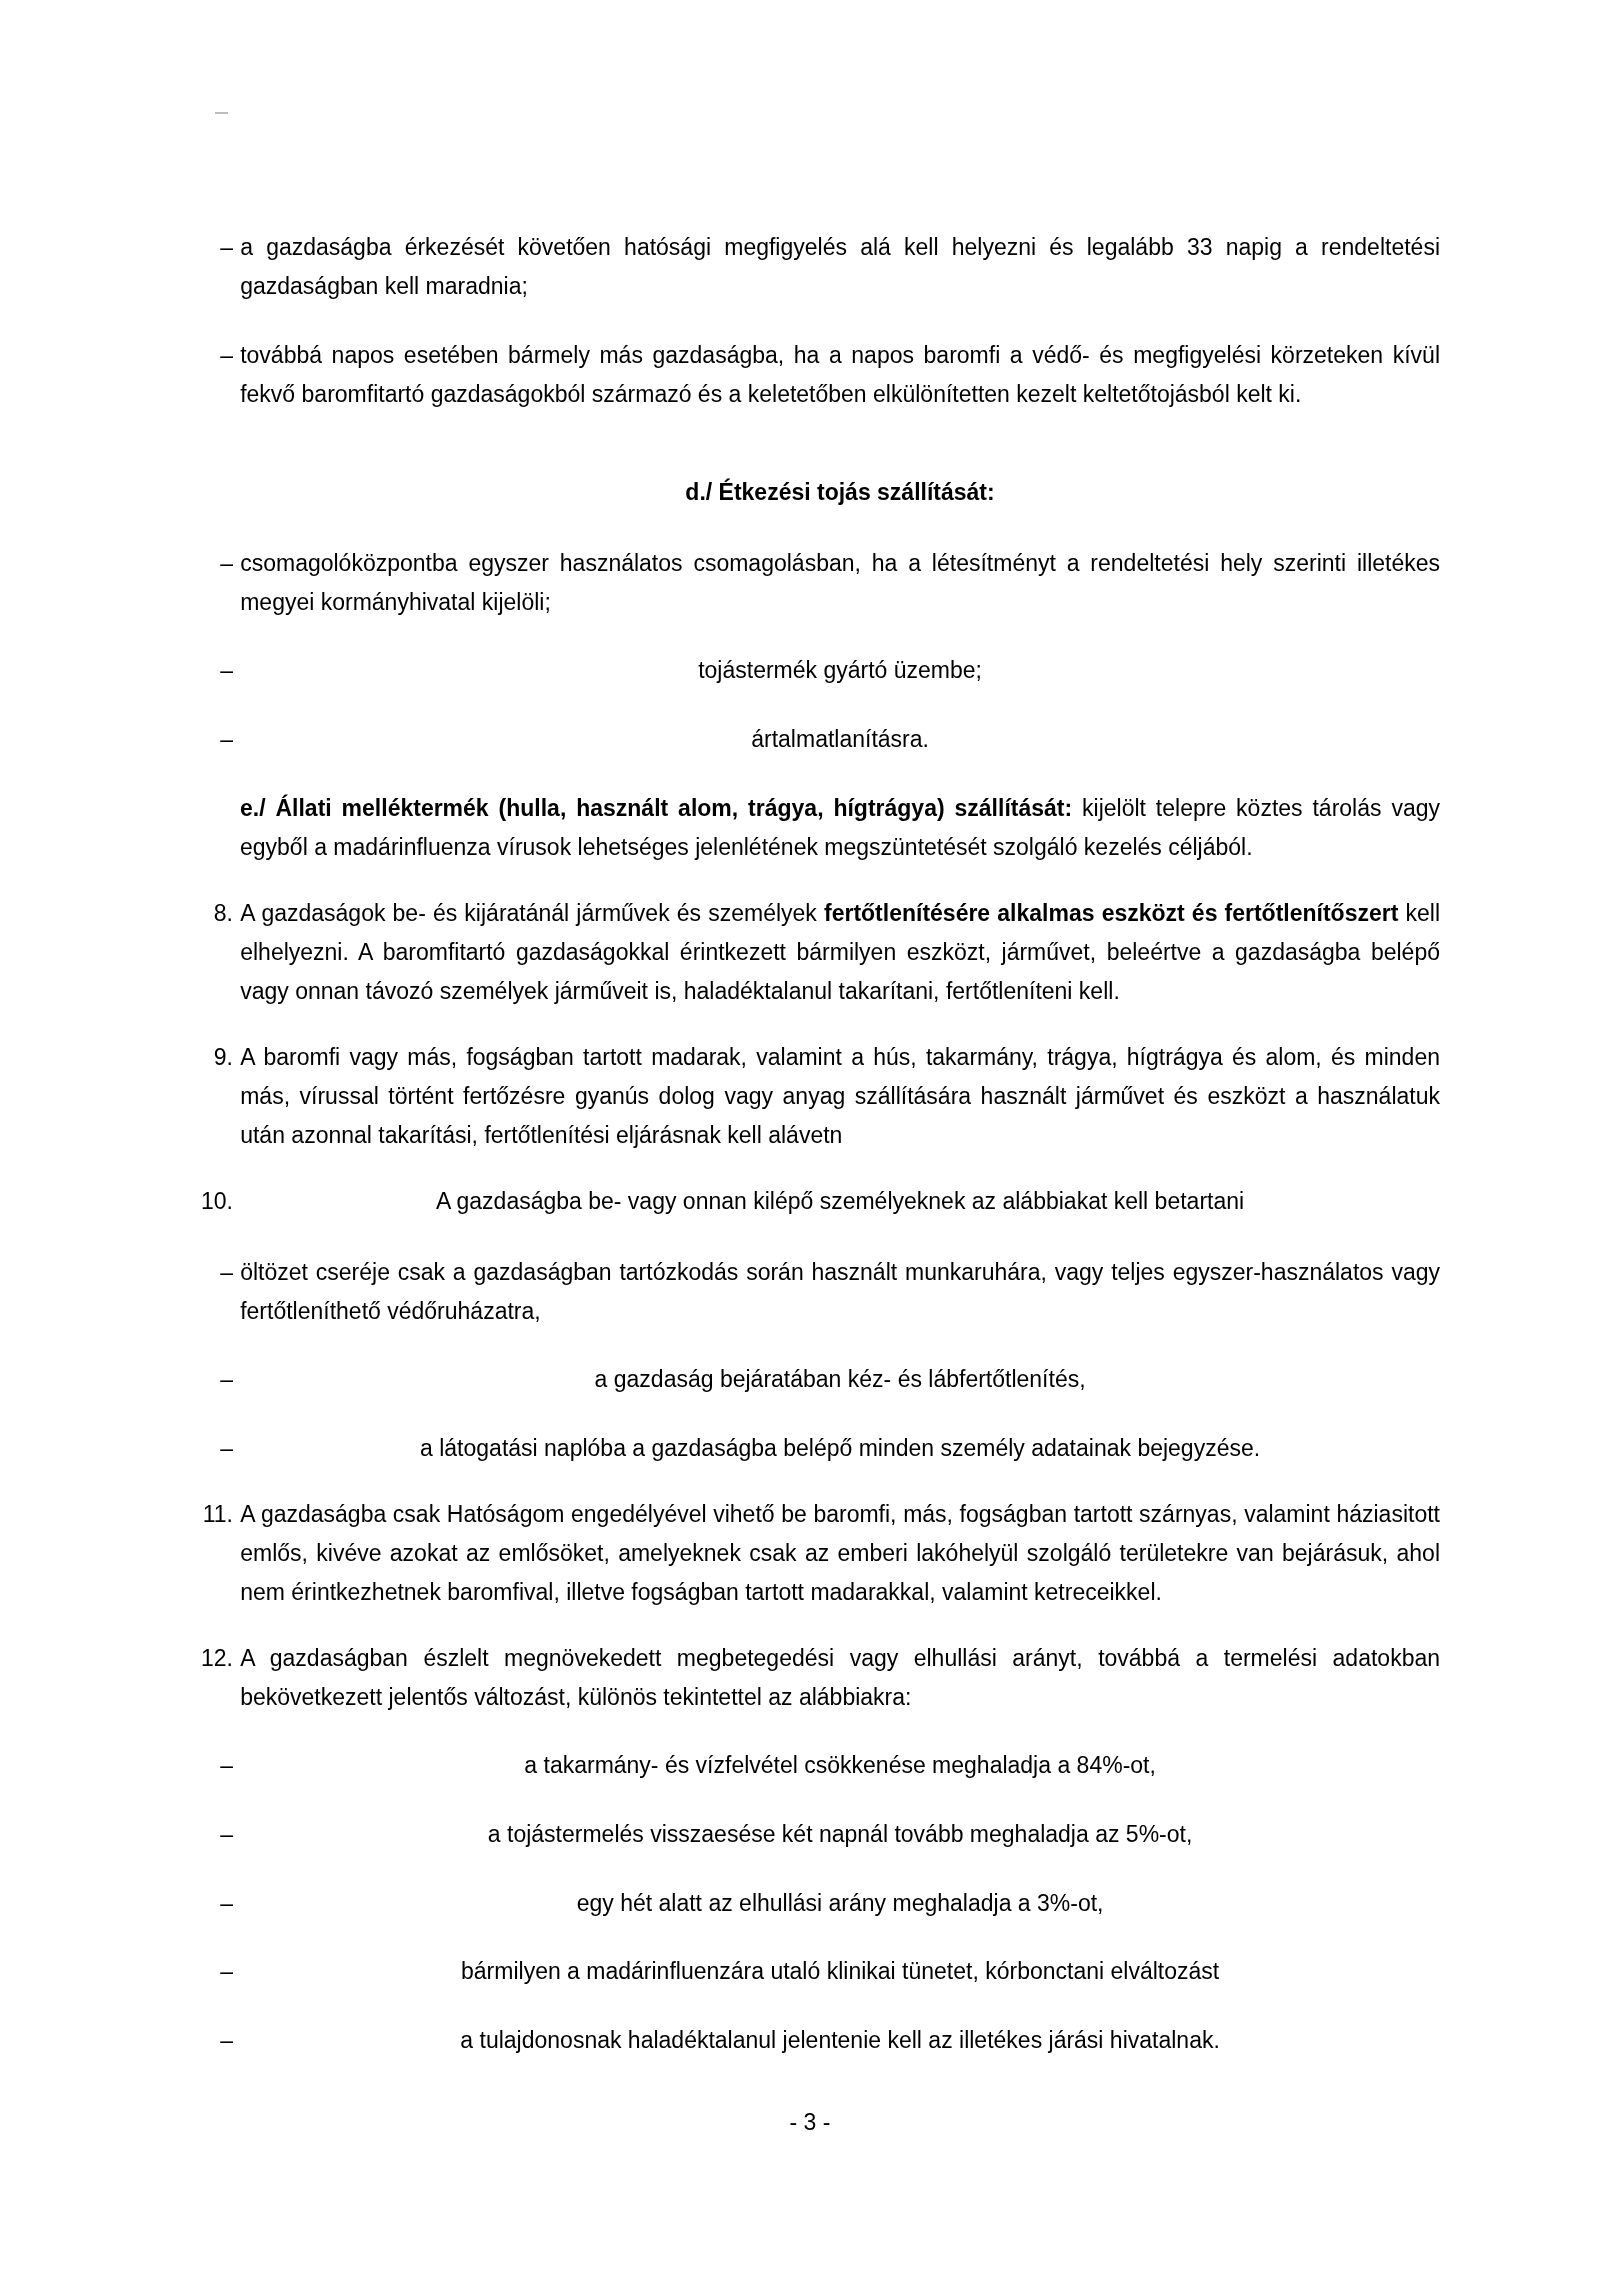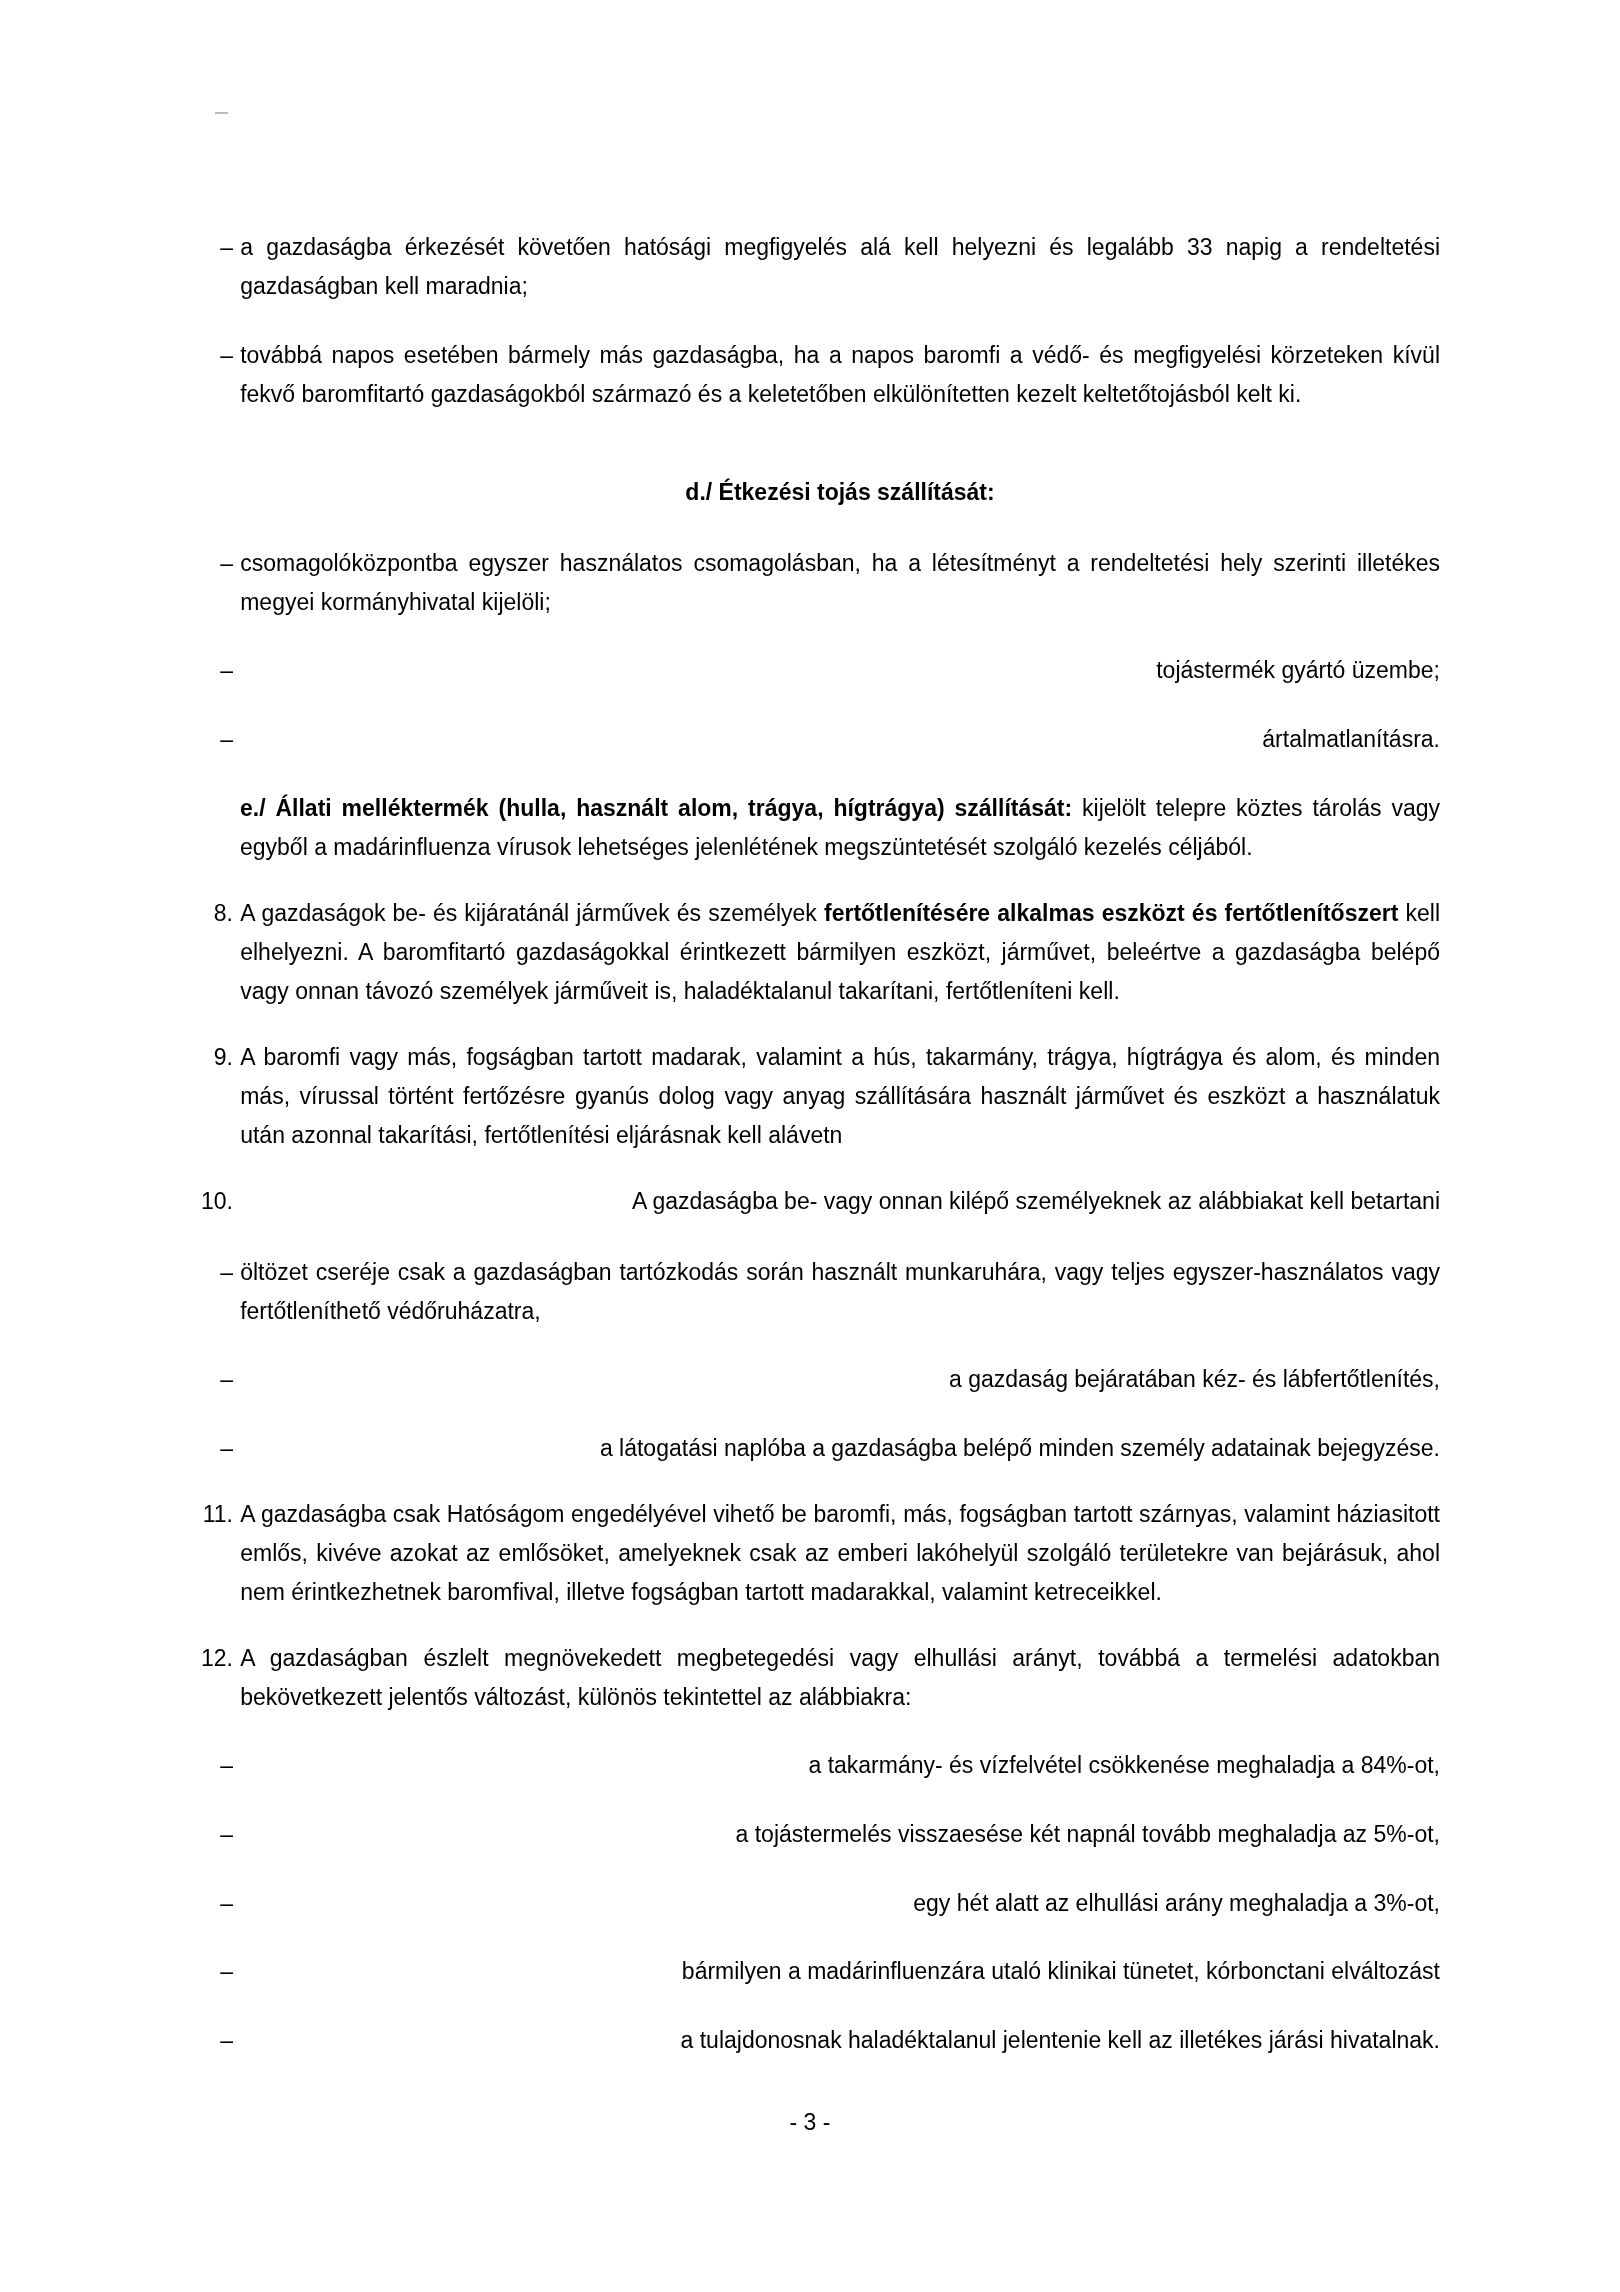--- a/index.html
+++ b/index.html
@@ -36,21 +36,21 @@
   .blk .marker {
     flex: 0 0 auto;
     text-align: right;
     white-space: pre;
   }
   .blk .body {
     flex: 1 1 auto;
     text-align: justify;
     text-justify: inter-word;
   }
-  .blk .body.nojust { text-align: right; }
+  .blk .body.nojust { text-align: center; }
 
   
   .dash > .marker {
     width: 42px;
     padding-right: 7.2px;
   }
   
   .num > .marker {
     width: 42px;
     padding-right: 7.2px;

